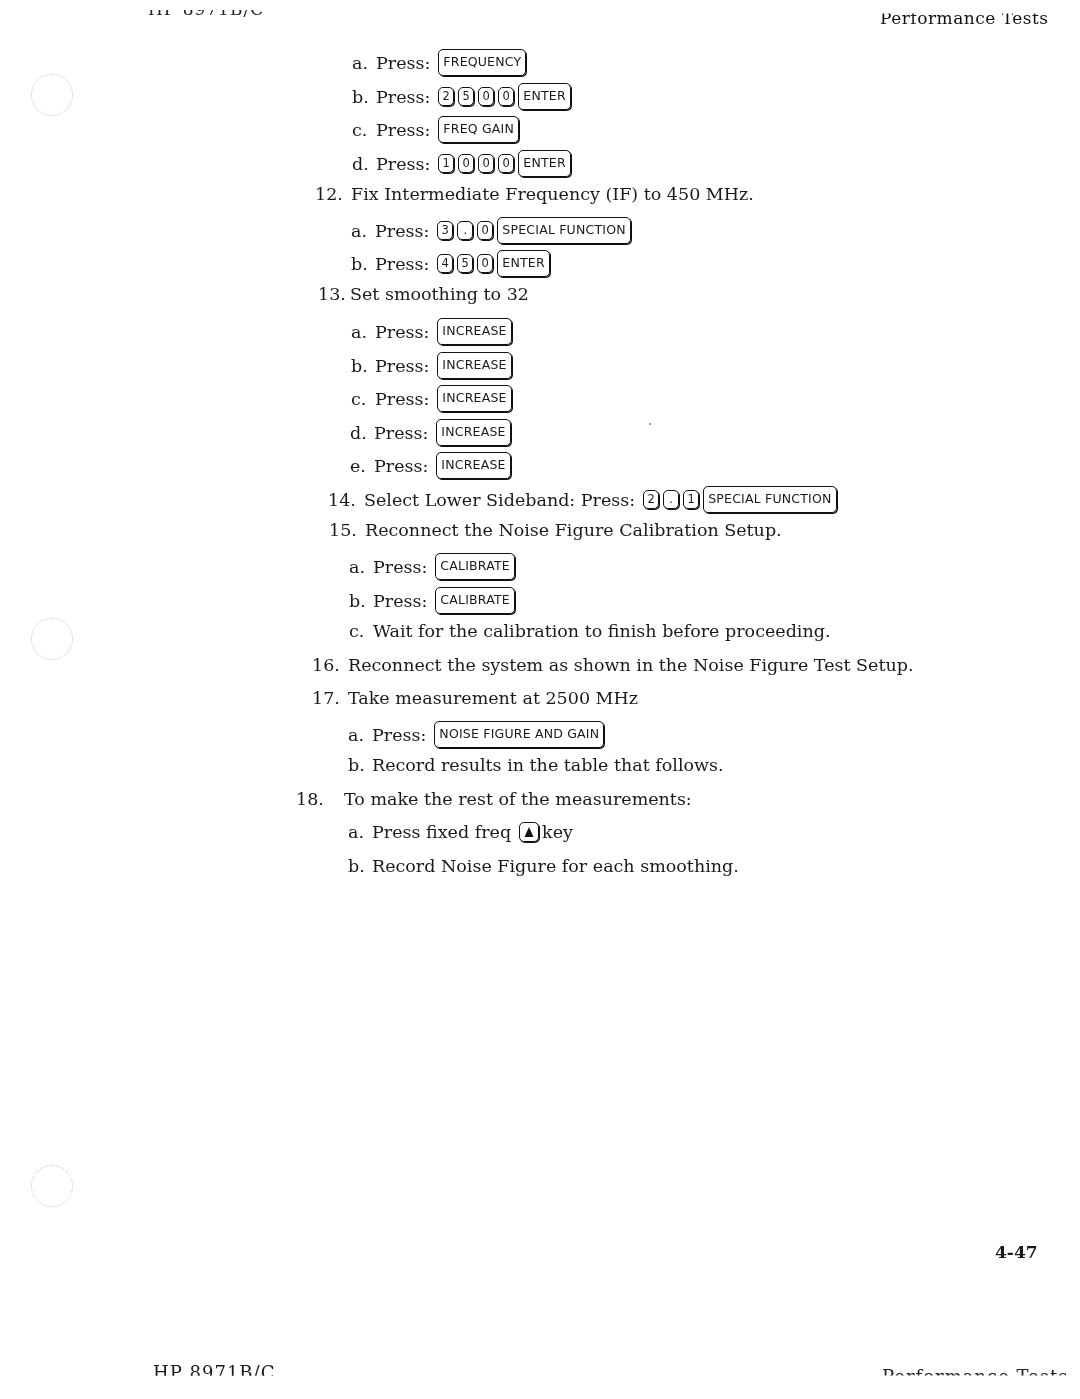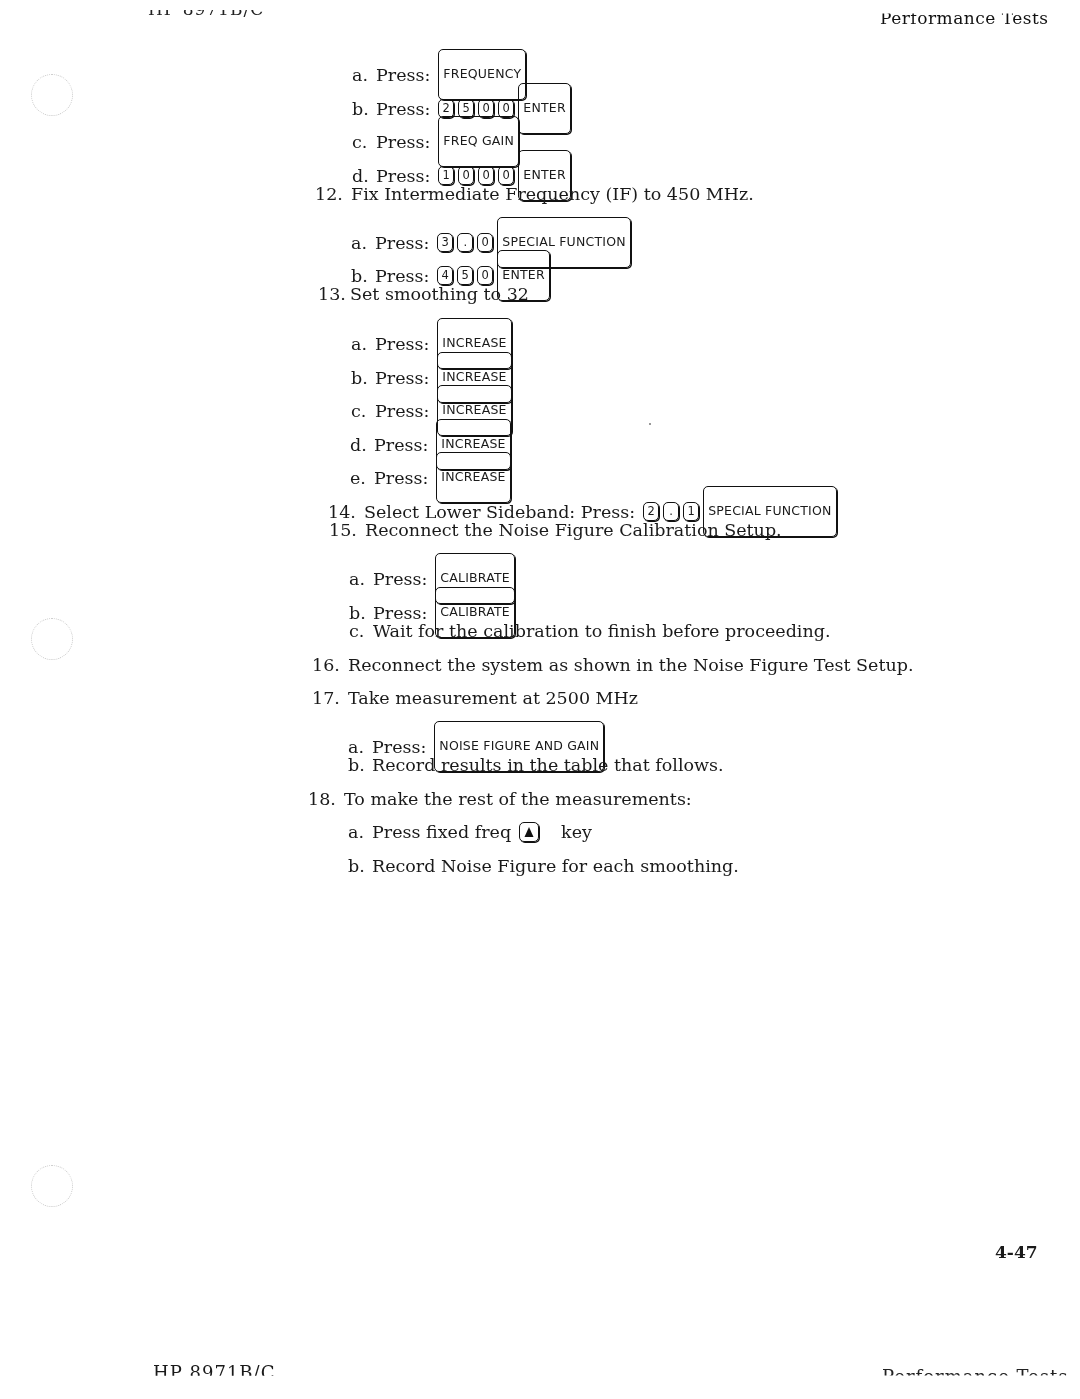--- a/index.html
+++ b/index.html
@@ -15,21 +15,21 @@
   .hdr-right {
     left: 880px; top: 8px; font-size: 17px; color: #111; letter-spacing: 0.5px;
     font-family: "DejaVu Serif", serif; clip-path: inset(28% 0 0 0);
   }
   .line { position: absolute; white-space: nowrap; font-size: 17.5px; display: flex; align-items: center; }
   .num { display: inline-block; width: 36px; }
   .letter { display: inline-block; width: 24px; }
   .key {
     display: inline-flex; align-items: center; justify-content: center;
     font-family: "DejaVu Sans", "Liberation Sans", sans-serif; font-size: 12.5px;
-    border: 1.6px solid #111; border-radius: 5px; padding: 16px 4px; height: 17px;
+    border: 1.6px solid #111; border-radius: 5px; padding: 4px 4px; height: 17px;
     margin-left: 4px; line-height: 1; box-shadow: 1px 1px 0 #111; letter-spacing: 0.2px;
   }
   .key.digit { width: 14px; padding: 0; font-size: 11.5px; }
   .key.first { margin-left: 8px; }
   .arrow-key { width: 18px; height: 18px; padding: 0; }
   .arrow-key svg { display: block; }
   .page-num { left: 995px; top: 1242px; font-size: 17px; font-weight: bold; }
   .ftr-left { left: 153px; top: 1362px; font-size: 18px; letter-spacing: 1px; clip-path: inset(0 0 35% 0); }
   .ftr-right { left: 882px; top: 1366px; font-size: 18px; letter-spacing: 1px; clip-path: inset(0 0 55% 0); color: #222; }
   .punch {
@@ -169,33 +169,33 @@
 <div class="line" style="left:348px; top:721px;">
   <span class="letter">a.</span>
   <span>Press:</span>
   <span class="key first">NOISE FIGURE AND GAIN</span>
 </div>
 <div class="line" style="left:348px; top:755px;">
   <span class="letter">b.</span>
   <span>Record results in the table that follows.</span>
 </div>
 
-<div class="line" style="left:308px; top:789px;">
+<div class="line" style="left:296px; top:789px;gap:12px;">
   <span class="num">18.</span>
   <span>To make the rest of the measurements:</span>
 </div>
 <div class="line" style="left:348px; top:822px;">
   <span class="letter">a.</span>
   <span>Press fixed freq</span>
   <span class="key first arrow-key">
     <svg width="14" height="14" viewBox="0 0 14 14">
         <polygon points="7,2 11.5,12 2.5,12" fill="#111"></polygon>
       </svg>
   </span>
-  <span style="margin-left:22px;">key</span>
+  <span style="margin-left:3px;">key</span>
 </div>
 <div class="line" style="left:348px; top:856px;">
   <span class="letter">b.</span>
   <span>Record Noise Figure for each smoothing.</span>
 </div>
 
 <div class="abs page-num">4-47</div>
 <div class="abs ftr-left">HP 8971B/C</div>
 <div class="abs ftr-right">Performance Tests</div>
 

